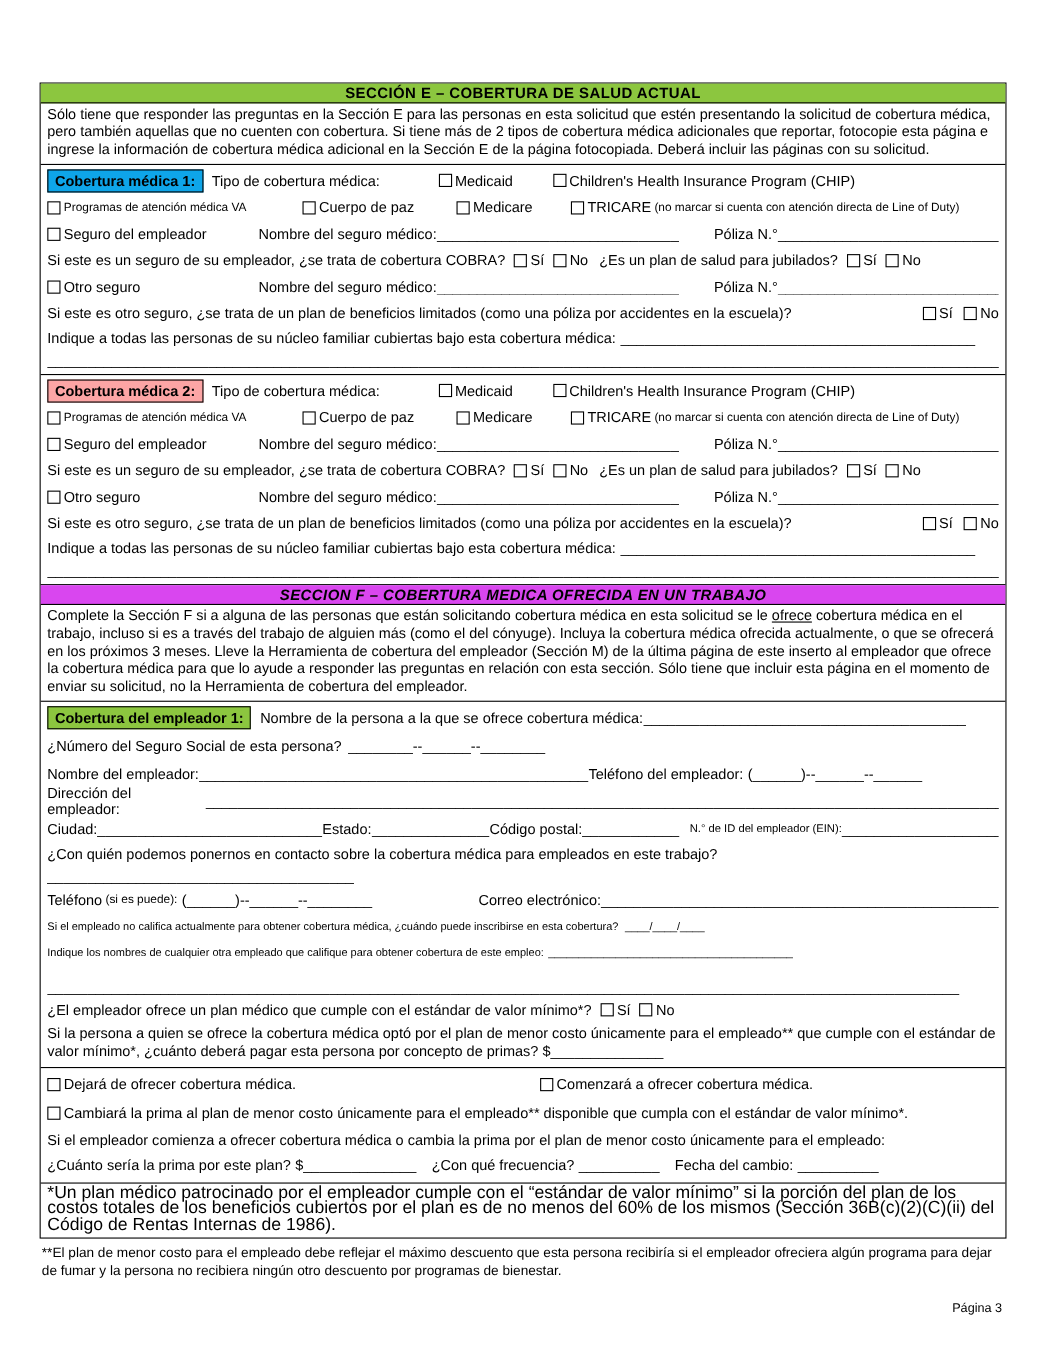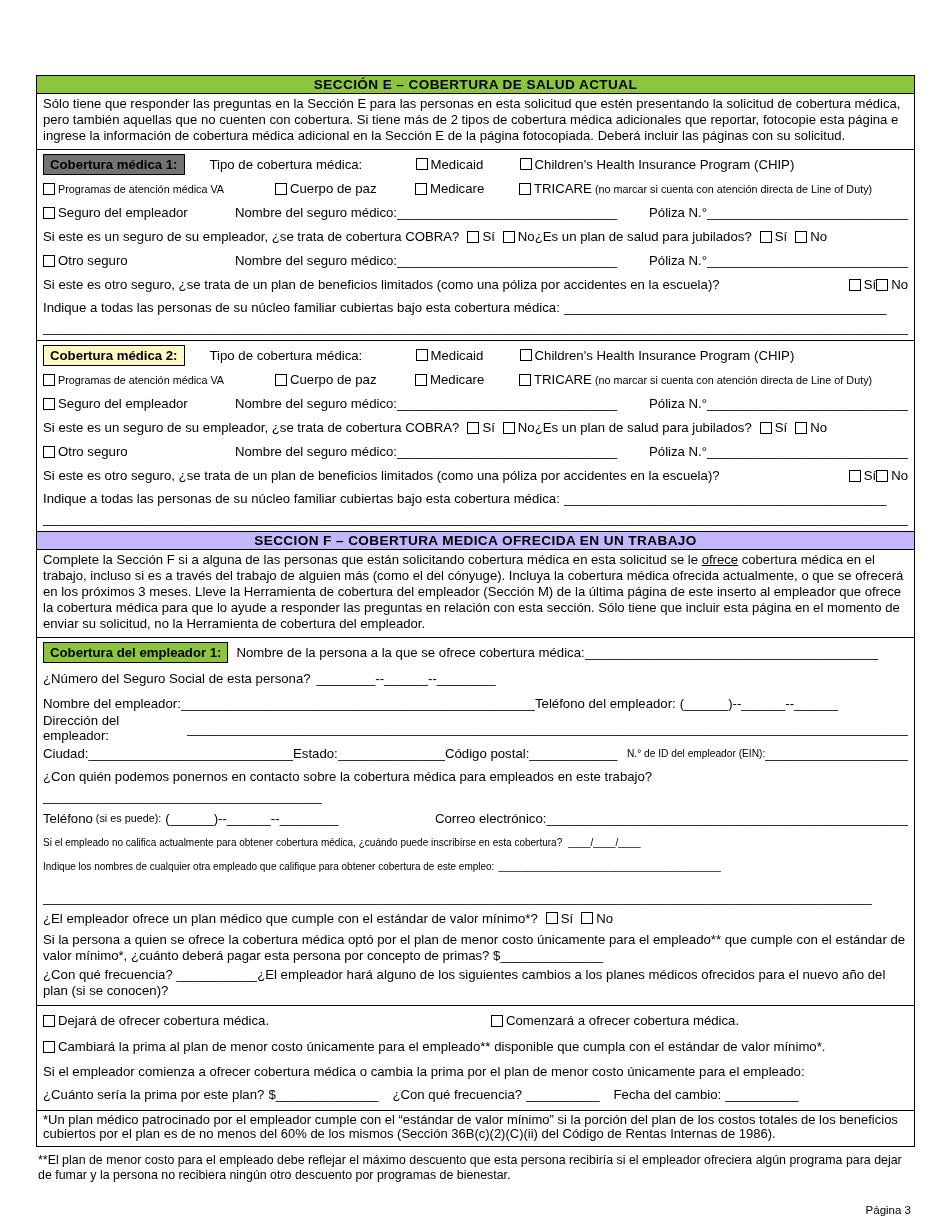--- a/index.html
+++ b/index.html
@@ -16,46 +16,46 @@
   .opt{display:flex;align-items:center;white-space:nowrap}
   .cb{flex:0 0 auto;width:12px;height:12px;border:1.3px solid #000;margin-right:3px;background:#fff}
   .blank{white-space:nowrap}
   .clip{flex:1 1 auto;overflow:hidden}
   .cellflex{display:flex;white-space:nowrap;overflow:hidden;align-items:center}
   .covbox{flex:0 0 auto;background:#8CC63F;border:1.6px solid #000;font-weight:700;padding:0 6px;height:21px;display:flex;align-items:center;font-size:13.2px}
   .small{font-size:10.8px}
   .xs{font-size:10.2px}
   .sm12{font-size:10px}
   .ul{text-decoration:underline}
-  .g3{margin-left:3px}.g4{margin-left:4px}.g6{margin-left:6px}.g8{margin-left:8px}.g10{}.g14{margin-left:14px}
-  .wtype{width:206px;margin-left:25px}
+  .g3{margin-left:3px}.g4{margin-left:4px}.g6{margin-left:6px}.g8{margin-left:8px}.g10{margin-left:10px}.g14{margin-left:14px}
+  .wtype{width:206px;margin-left:8px}
   .wmed{width:104px}
   .c1{width:232px}.c2{width:140px}.c3{width:104px}
   .cemp{width:192px;flex:0 0 auto}
   .cins{width:414px;flex:0 0 auto;display:flex;white-space:nowrap;overflow:hidden}
   .cpol{flex:1 1 auto;display:flex;white-space:nowrap;overflow:hidden}
   .para{padding:0 6px;font-size:13.2px;line-height:16.5px;margin:2px 0}
-  .fn1{font-size:13px;line-height:14.6px;padding:2px 6px 4px}
+  .fn1{font-size:16px;line-height:14.6px;padding:2px 6px 4px}
   .fn2{font-size:12.4px;line-height:15.2px;margin-top:6px;padding:0 2px}
   .pagenum{text-align:right;font-size:11.5px;margin-top:21px;padding-right:4px}
   .pushright{margin-left:auto}
 </style>
 </head>
 <body>
 
 <div class="formwrap">
   <div class="formbox">
 
     <div class="bar" style="background: rgb(140, 198, 63);">SECCIÓN E – COBERTURA DE SALUD ACTUAL</div>
     <div class="ptext">Sólo tiene que responder las preguntas en la Sección E para las personas en esta solicitud que estén presentando la solicitud de cobertura médica, pero también aquellas que no cuenten con cobertura. Si tiene más de 2 tipos de cobertura médica adicionales que reportar, fotocopie esta página e ingrese la información de cobertura médica adicional en la Sección E de la página fotocopiada. Deberá incluir las páginas con su solicitud.</div>
     <div class="sep"></div>
 
     <div class="block">
       <div class="row h25">
-        <span class="covbox" style="background: #737373;">Cobertura médica 1:</span>
+        <span class="covbox" style="background: #0ea5e9;">Cobertura médica 1:</span>
         <span class="wtype">Tipo de cobertura médica:</span>
         <span class="opt wmed">
           <span class="cb"></span>
           <span>Medicaid</span>
         </span>
         <span class="opt">
           <span class="cb"></span>
           <span>Children's Health Insurance Program (CHIP)</span>
         </span>
       </div>
@@ -143,21 +143,21 @@
       </div>
       <div class="row h18">
         <span class="blank clip">________________________________________________________________________________________________________________________</span>
       </div>
     </div>
 
     <div class="sep"></div>
 
     <div class="block">
       <div class="row h25">
-        <span class="covbox" style="background: #fef9c3;">Cobertura médica 2:</span>
+        <span class="covbox" style="background: #fca5a5;">Cobertura médica 2:</span>
         <span class="wtype">Tipo de cobertura médica:</span>
         <span class="opt wmed">
           <span class="cb"></span>
           <span>Medicaid</span>
         </span>
         <span class="opt">
           <span class="cb"></span>
           <span>Children's Health Insurance Program (CHIP)</span>
         </span>
       </div>
@@ -242,21 +242,21 @@
       <div class="row h22">
         <span>Indique a todas las personas de su núcleo familiar cubiertas bajo esta cobertura médica:</span>
         <span class="blank clip g4">____________________________________________</span>
       </div>
       <div class="row h18">
         <span class="blank clip">________________________________________________________________________________________________________________________</span>
       </div>
     </div>
 
     <div class="sep"></div>
-    <div class="bar" style="background: #c4b5fd;">SECCION F – COBERTURA MEDICA OFRECIDA EN UN TRABAJO</div>
+    <div class="bar" style="background: #d946ef; font-style: italic;">SECCION F – COBERTURA MEDICA OFRECIDA EN UN TRABAJO</div>
     <div class="ptext">
       <span>Complete la Sección F si a alguna de las personas que están solicitando cobertura médica en esta solicitud se le </span><span class="ul">ofrece</span><span> cobertura médica en el trabajo, incluso si es a través del trabajo de alguien más (como el del cónyuge). Incluya la cobertura médica ofrecida actualmente, o que se ofrecerá en los próximos 3 meses. Lleve la Herramienta de cobertura del empleador (Sección M) de la última página de este inserto al empleador que ofrece la cobertura médica para que lo ayude a responder las preguntas en relación con esta sección. Sólo tiene que incluir esta página en el momento de enviar su solicitud, no la Herramienta de cobertura del empleador.</span>
     </div>
     <div class="sep"></div>
 
     <div class="block">
       <div class="row h26">
         <span class="covbox" style="background: rgb(140, 198, 63);">Cobertura del empleador 1:</span>
         <span class="g8">Nombre de la persona a la que se ofrece cobertura médica:</span>
         <span class="blank clip">________________________________________</span>
@@ -332,24 +332,20 @@
             <span>Sí</span>
           </span>
         <span class="opt g8">
             <span class="cb"></span>
             <span>No</span>
           </span>
       </div>
       <div class="para">
         <span>Si la persona a quien se ofrece la cobertura médica optó por el plan de menor costo únicamente para el empleado** que cumple con el estándar de valor mínimo*, ¿cuánto deberá pagar esta persona por concepto de primas?</span>
         <span class="blank">$______________</span>
-      </div>
-      <div class="para">
-        <span>¿Con qué frecuencia?</span>
-        <span class="blank">___________</span><span>¿El empleador hará alguno de los siguientes cambios a los planes médicos ofrecidos para el nuevo año del plan (si se conocen)?</span>
       </div>
     </div>
 
     <div class="sep"></div>
 
     <div class="block">
       <div class="row h26">
         <span class="opt" style="width:448px">
           <span class="cb"></span>
           <span>Dejará de ofrecer cobertura médica.</span>

